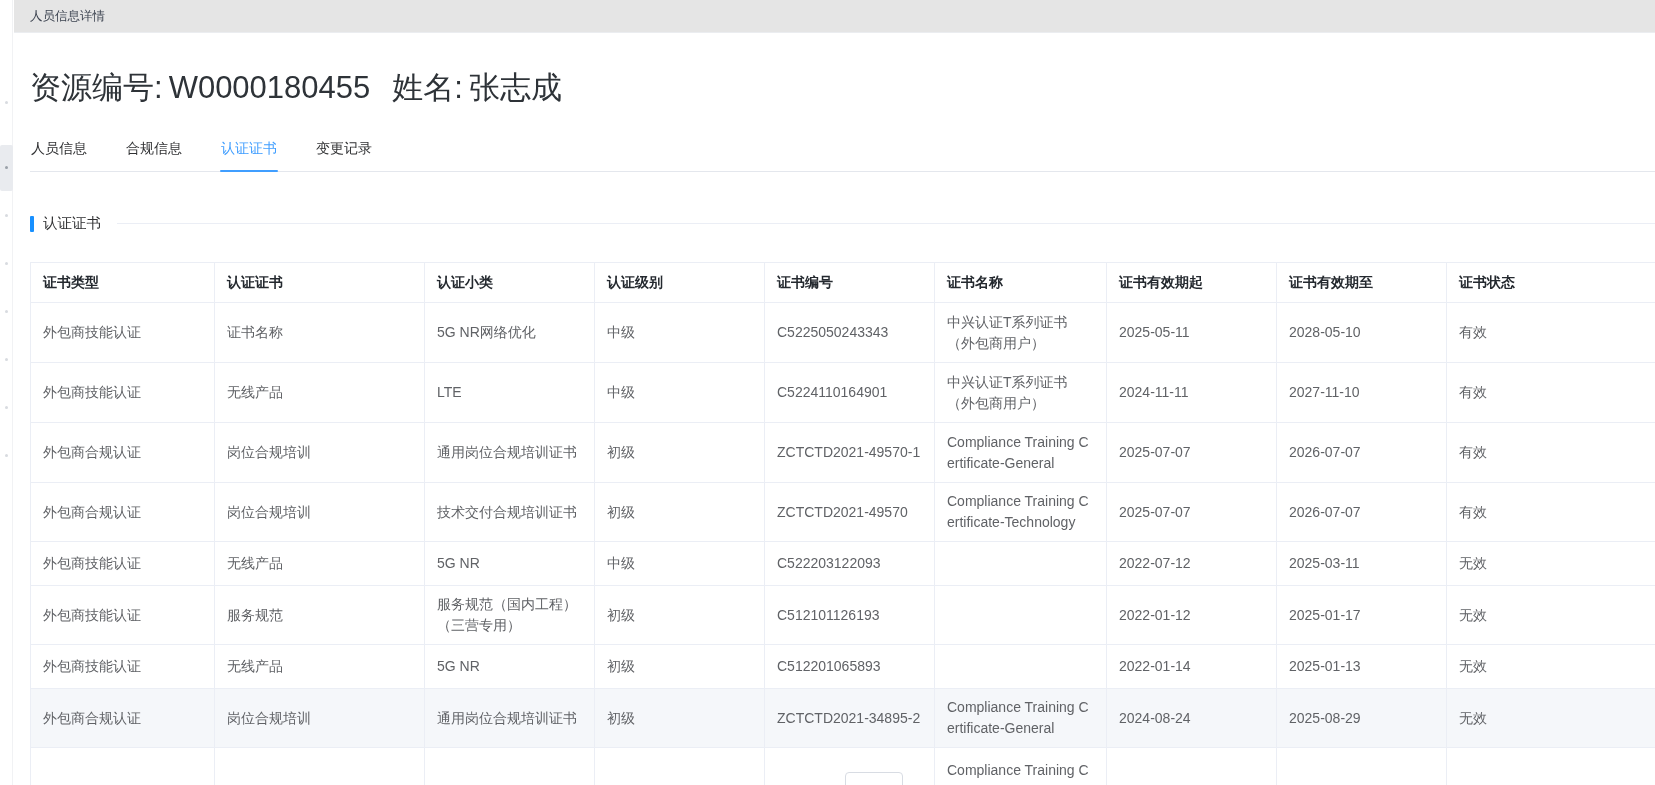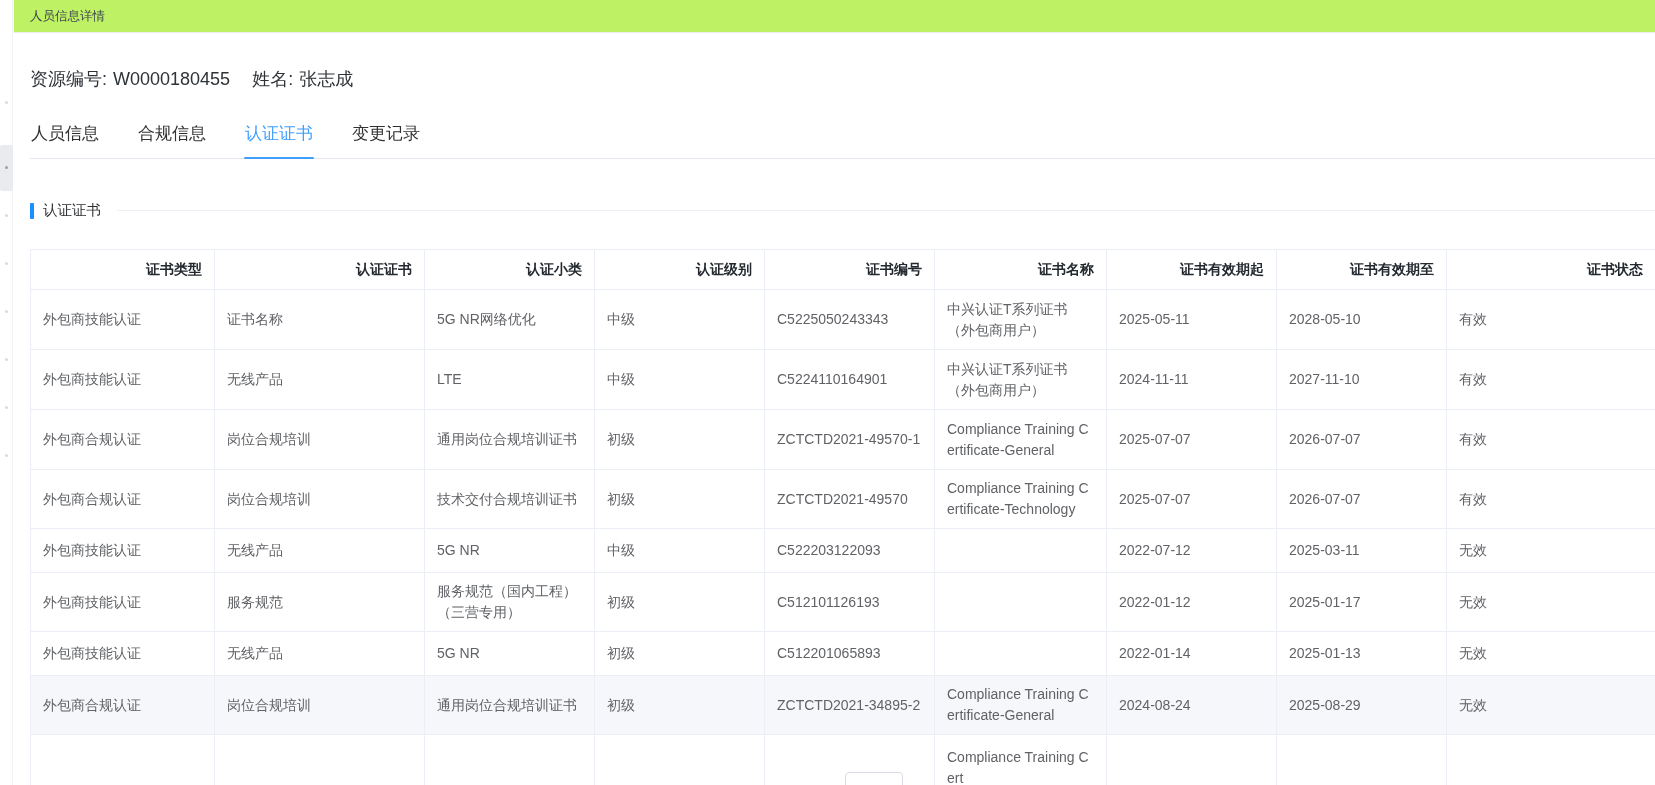--- a/index.html
+++ b/index.html
@@ -10,47 +10,47 @@
   .left-strip { position:absolute; left:0; top:0; width:13px; height:785px;
     background:#fff; border-right:1px solid #f1f2f4; z-index:6; }
   .strip-highlight { position:absolute; left:0; top:145px; width:13px; height:46px;
     background:#e9ebef; border-radius:2px; }
   .strip-dot { position:absolute; left:5px; width:3px; height:3px; border-radius:50%;
     background:#d8dbe0; }
   .strip-dot.dark { background:#9aa0a8; }
 
   .main { margin-left:14px; }
 
-  .topbar { height:33px; background:#bef264; border-bottom:1px solid #ebedf0;
+  .topbar { height:33px; background:#e5e5e5; border-bottom:1px solid #ebedf0;
     display:flex; align-items:center; padding-left:16px; }
   .topbar-title { font-size:12.5px; color:#3c4350; }
 
   .content { padding-left:16px; }
 
-  .page-title { margin-top:34px; font-size:18px; color:#2e3338; font-weight:500; }
+  .page-title { margin-top:34px; font-size:31px; color:#2e3338; font-weight:500; }
   .page-title .seg + .seg { margin-left:22px; }
   .page-title .lbl { margin-right:6px; }
 
   .tabs { display:flex; gap:37px; margin-top:31px; border-bottom:1px solid #e4e7ed; }
-  .tab { font-size:17px; color:#303133; padding:0 1px 13px; cursor:pointer; position:relative; }
+  .tab { font-size:14px; color:#303133; padding:0 1px 13px; cursor:pointer; position:relative; }
   .tab.active { color:#409eff; }
   .tab.active::after { content:""; position:absolute; left:0; right:0; bottom:-1px;
     height:2px; background:#409eff; border-radius:1px; }
 
   .section-header { display:flex; align-items:center; margin-top:42px; }
   .section-bar { width:4px; height:16px; background:#1890ff; border-radius:1px; }
   .section-title { margin-left:9px; font-size:14.5px; color:#303133; font-weight:500; }
   .section-line { flex:1; height:1px; background:#ebeef5; margin-left:16px; }
 
   table.cert-table { margin-top:29px; width:100%; table-layout:fixed;
     border-collapse:collapse; border-top:1px solid #ebeef5; border-left:1px solid #ebeef5; }
   .cert-table th, .cert-table td { border-bottom:1px solid #ebeef5; border-right:1px solid #ebeef5;
     text-align:left; font-size:14px; padding:8px 12px; vertical-align:middle; word-break:break-all; }
   .cert-table th:last-child, .cert-table td:last-child { border-right:none; }
-  .cert-table th { color:#24292f; font-weight:bold; height:40px; padding:0 12px;text-align:right; }
+  .cert-table th { color:#24292f; font-weight:bold; height:40px; padding:0 12px; }
   .cert-table td { color:#606266; line-height:21px; }
   tr.row-hl { background:#f5f7fa; }
   tr.row-partial td { vertical-align:top; padding-top:12px; border-bottom:none; height:71px; }
 
   .page-btn { position:absolute; left:845px; top:772px; width:58px; height:26px;
     background:#fff; border:1px solid #d8dce3; border-radius:4px; z-index:4; cursor:pointer; }
 </style>
 </head>
 <body>
 

